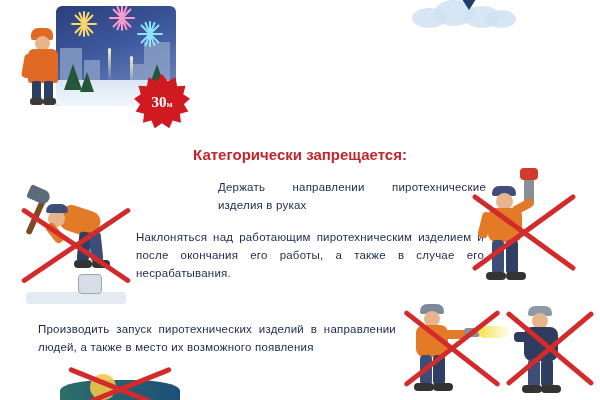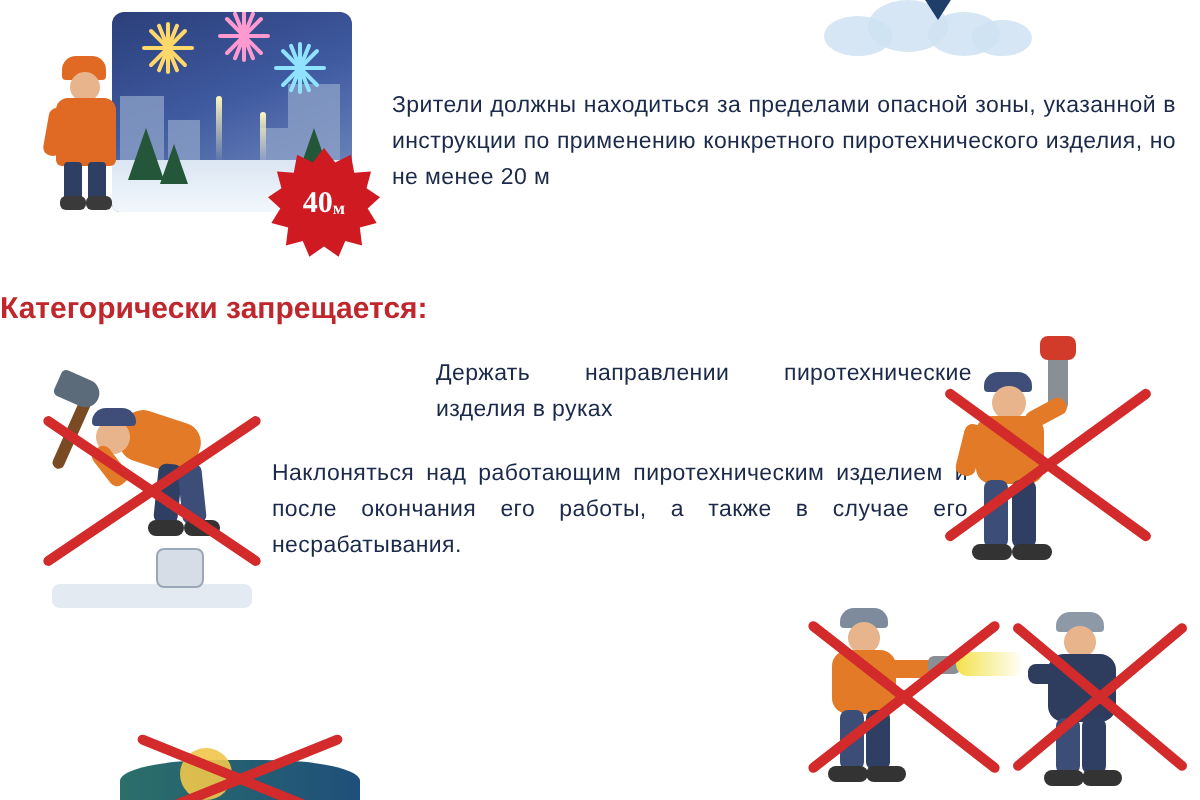--- a/index.html
+++ b/index.html
@@ -28,21 +28,21 @@
     line-height: 18px;
     color: #1b2a4a;
     text-align: justify;
     letter-spacing: 0.2px;
   }
   .heading {
     position: absolute;
     font-size: 15px;
     font-weight: bold;
     color: #c0272d;
-    text-align: left;
+    text-align: center;
     width: 100%;
     left: 0;
   }
 
   
   .pic1 {
     position: absolute;
     left: 18px;
     top: 4px;
     width: 170px;
@@ -284,34 +284,34 @@
       <div class="p-arm" style="left:1px;top:26px;width:9px;height:24px;background:#e06a24;transform:rotate(10deg);"></div>
       <div class="p-leg" style="left:10px;top:53px;width:9px;height:20px;"></div>
       <div class="p-leg" style="left:22px;top:53px;width:9px;height:20px;"></div>
       <div class="p-boot" style="left:8px;top:70px;width:13px;height:7px;"></div>
       <div class="p-boot" style="left:21px;top:70px;width:13px;height:7px;"></div>
     </div>
 
     <div class="badge20">
       <div class="star"></div>
       <div class="txt">
-        <span>40</span>
+        <span>30</span>
           <small>м</small>
       </div>
     </div>
   </div>
 
-  <div class="body-text" style="left:196px; top:44px; width:392px;">Зрители должны находиться за пределами опасной зоны, указанной в инструкции по применению конкретного пиротехнического изделия, но не менее 20 м</div>
 
   <div class="heading" style="top:146px;">Категорически запрещается:</div>
 
   <div class="body-text" style="left:218px; top:178px; width:268px;">Держать направлении пиротехнические изделия в руках</div>
 
   <div class="body-text" style="left:136px; top:228px; width:348px;">Наклоняться над работающим пиротехническим изделием и после окончания его работы, а также в случае его несрабатывания.</div>
 
+  <div class="body-text" style="left:38px; top:320px; width:358px;">Производить запуск пиротехнических изделий в направлении людей, а также в место их возможного появления</div>
 
   <div class="crossbox picAxe">
     <div class="gen-ground"></div>
 
     <div class="limb" style="left:8px;top:6px;width:6px;height:44px;background:#7a4a22;transform:rotate(24deg);"></div>
     <div class="limb" style="left:2px;top:2px;width:22px;height:14px;background:#5b6b7a;border-radius:3px 8px 8px 3px;transform:rotate(24deg);"></div>
 
     <div class="limb" style="left:34px;top:22px;width:40px;height:26px;background:#e27a27;border-radius:10px;transform:rotate(18deg);"></div>
     <div class="p-head" style="left:22px;top:24px;width:17px;height:17px;"></div>
     <div class="p-hat" style="left:20px;top:18px;width:22px;height:9px;background:#3f4e78;"></div>

